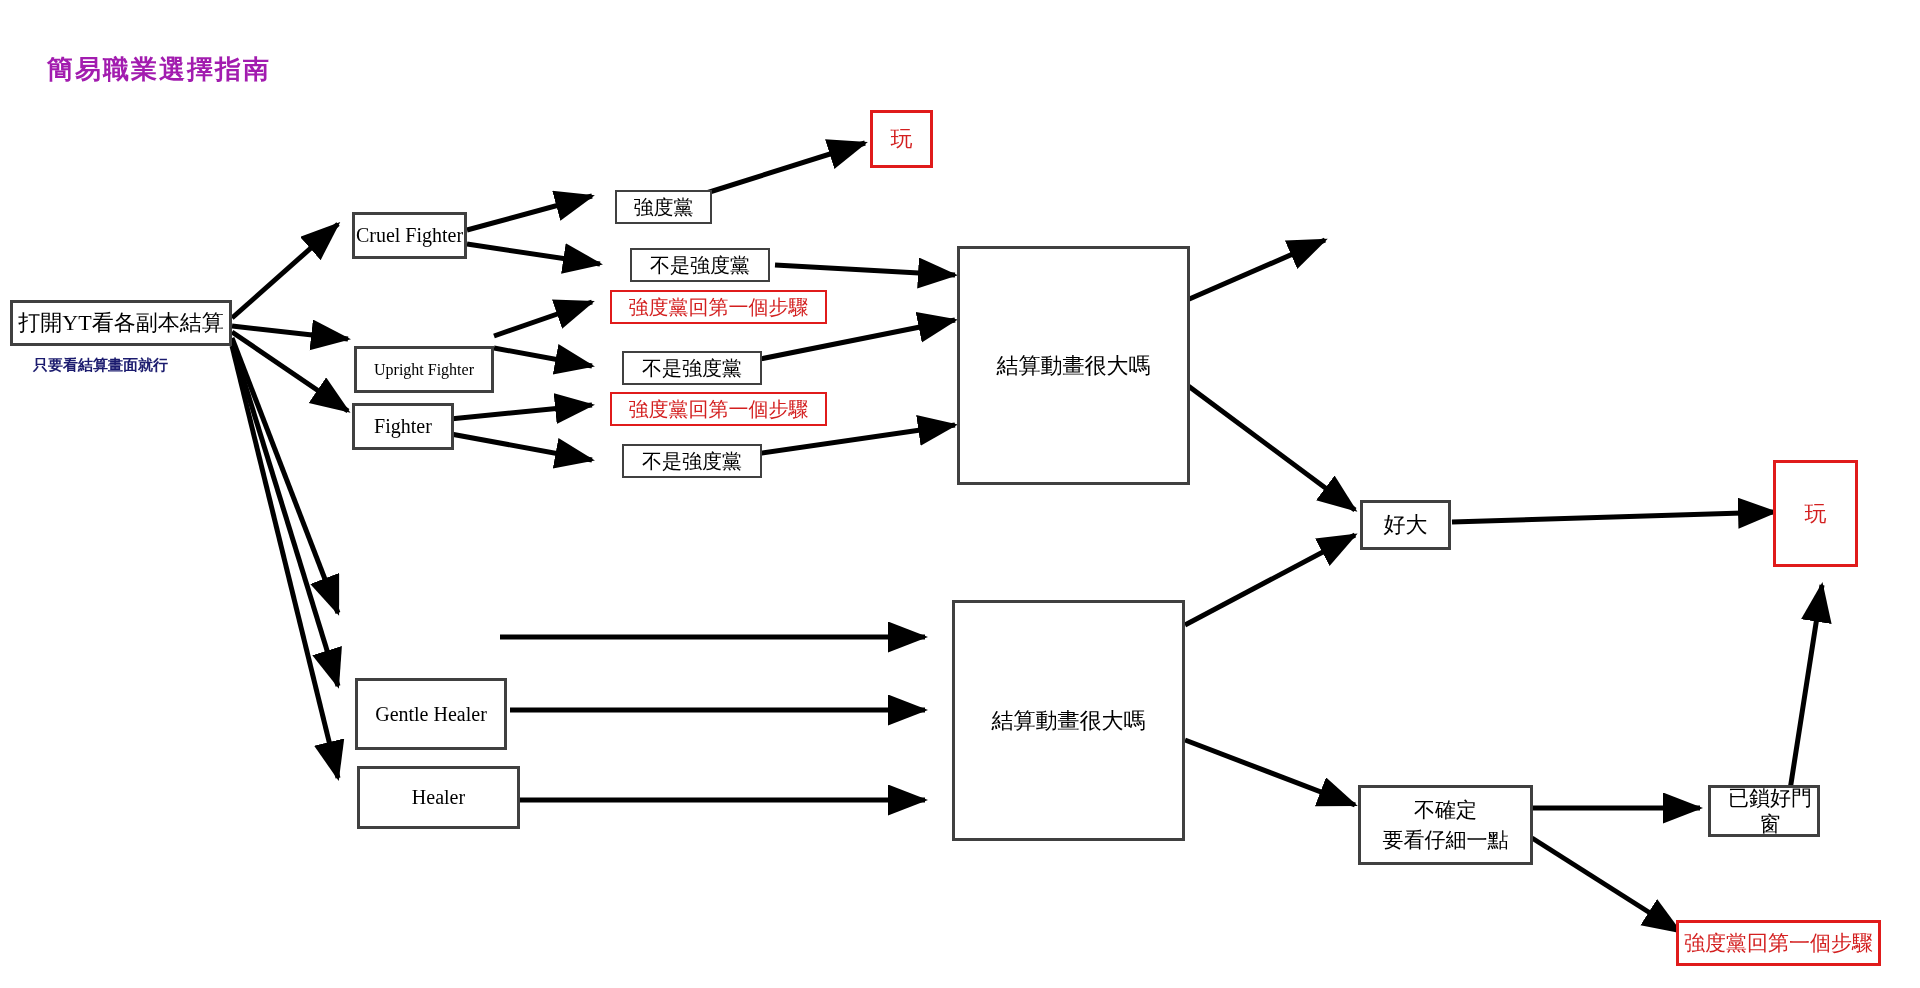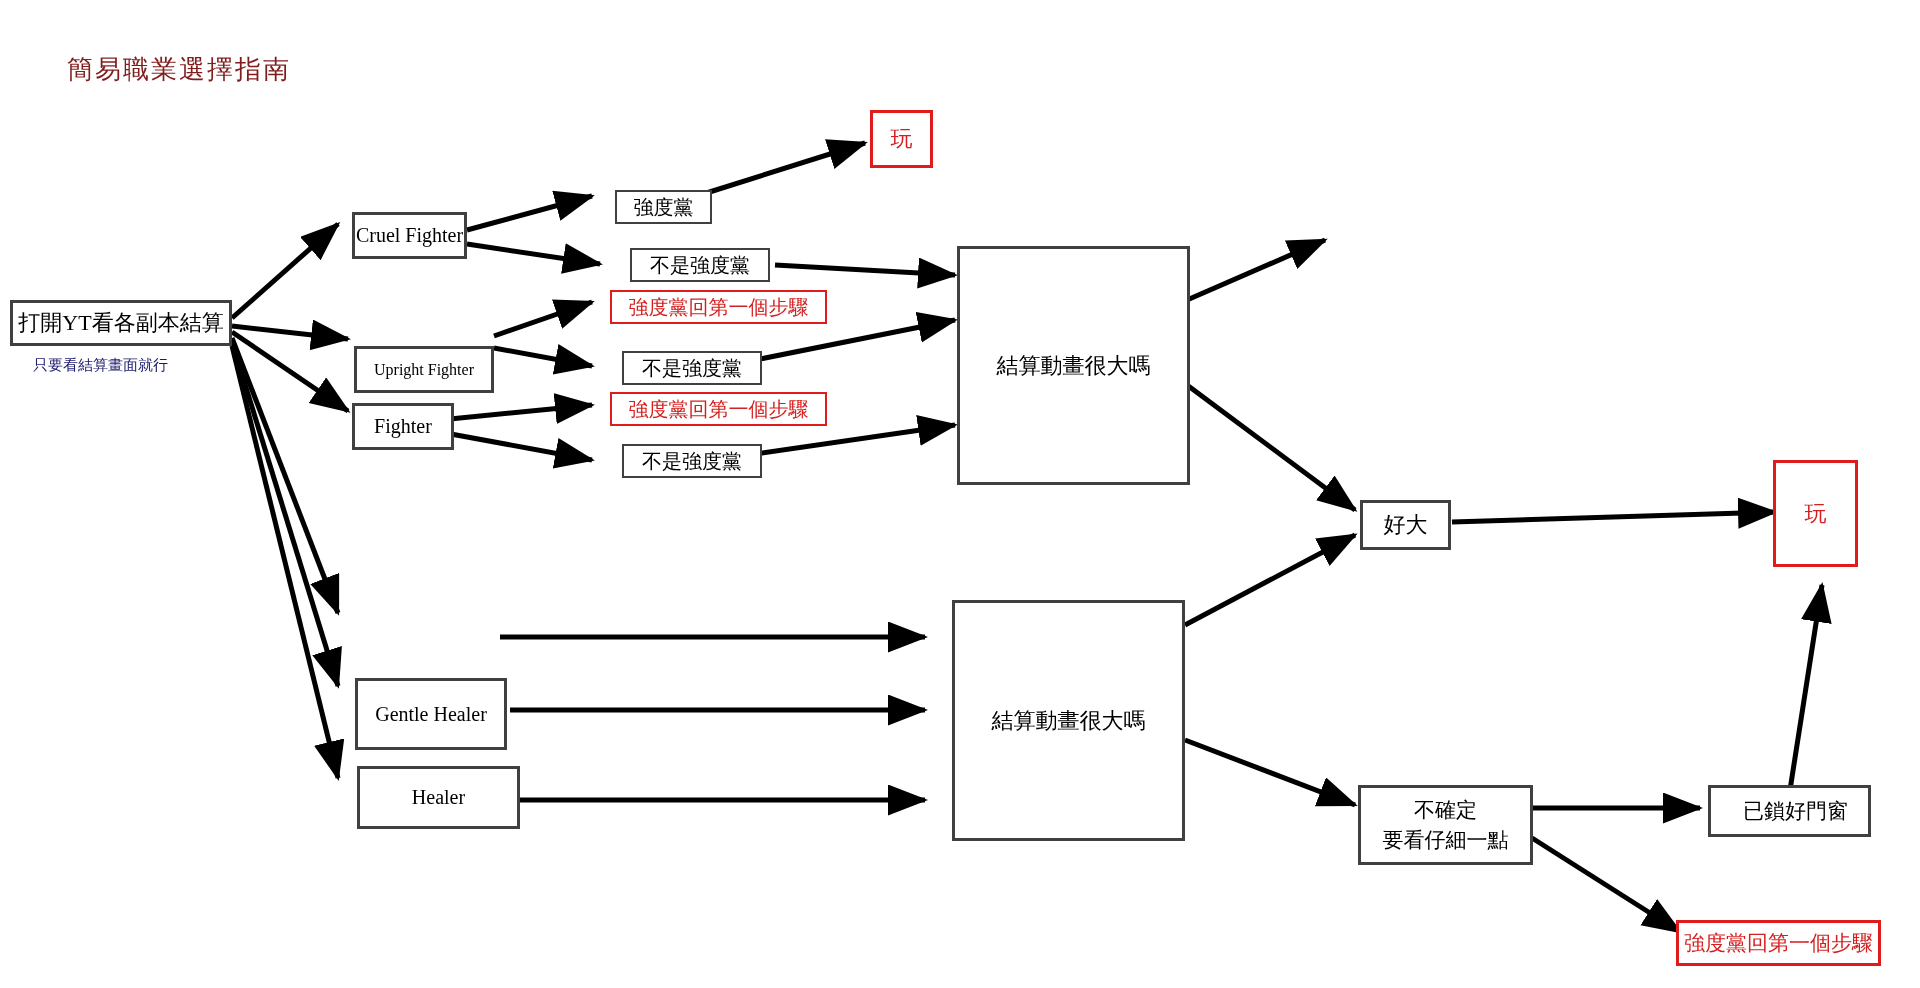--- a/index.html
+++ b/index.html
@@ -27,30 +27,29 @@
     white-space:pre-line;
     z-index:2;
   }
   .node.red{
     border:3px solid #e01b1b;
     color:#d31f1f;
   }
   .node.thin{border-width:2px;}
   .title{
     position:absolute;
-    color:#7f1d1d;
-    font-weight:normal;
+    color:#a21caf;
+    font-weight:bold;
     letter-spacing:2px;
     z-index:3;
-    margin-left:20px;
   }
   .subtitle{
     position:absolute;
     color:#1b1b6e;
-    font-weight:normal;
+    font-weight:bold;
     z-index:3;
     white-space:nowrap;
   }
 </style>
 </head>
 <body>
 
 <div id="canvas">
 
   <svg class="edges" viewBox="0 0 1920 988">
@@ -129,17 +128,17 @@
   <div class="node" style="left:952px;top:600px;width:233px;height:241px;font-size:22px;">結算動畫很大嗎</div>
 
 
   <div class="node" style="left:1360px;top:500px;width:91px;height:50px;font-size:22px;">好大</div>
 
   <div class="node red" style="left:1773px;top:460px;width:85px;height:107px;font-size:22px;">玩</div>
 
   <div class="node" style="left:1358px;top:785px;width:175px;height:80px;font-size:21px;line-height:1.45;">不確定
 要看仔細一點</div>
 
-  <div class="node" style="left:1708px;top:785px;width:163px;height:52px;font-size:21px;padding-left:12px;">已鎖好門窗</div>
+  <div class="node" style="left:1708px;top:785px;width:112px;height:52px;font-size:21px;padding-left:12px;">已鎖好門窗</div>
 
   <div class="node red" style="left:1676px;top:920px;width:205px;height:46px;font-size:21px;">強度黨回第一個步驟</div>
 
 </div>
 
 </body></html>

